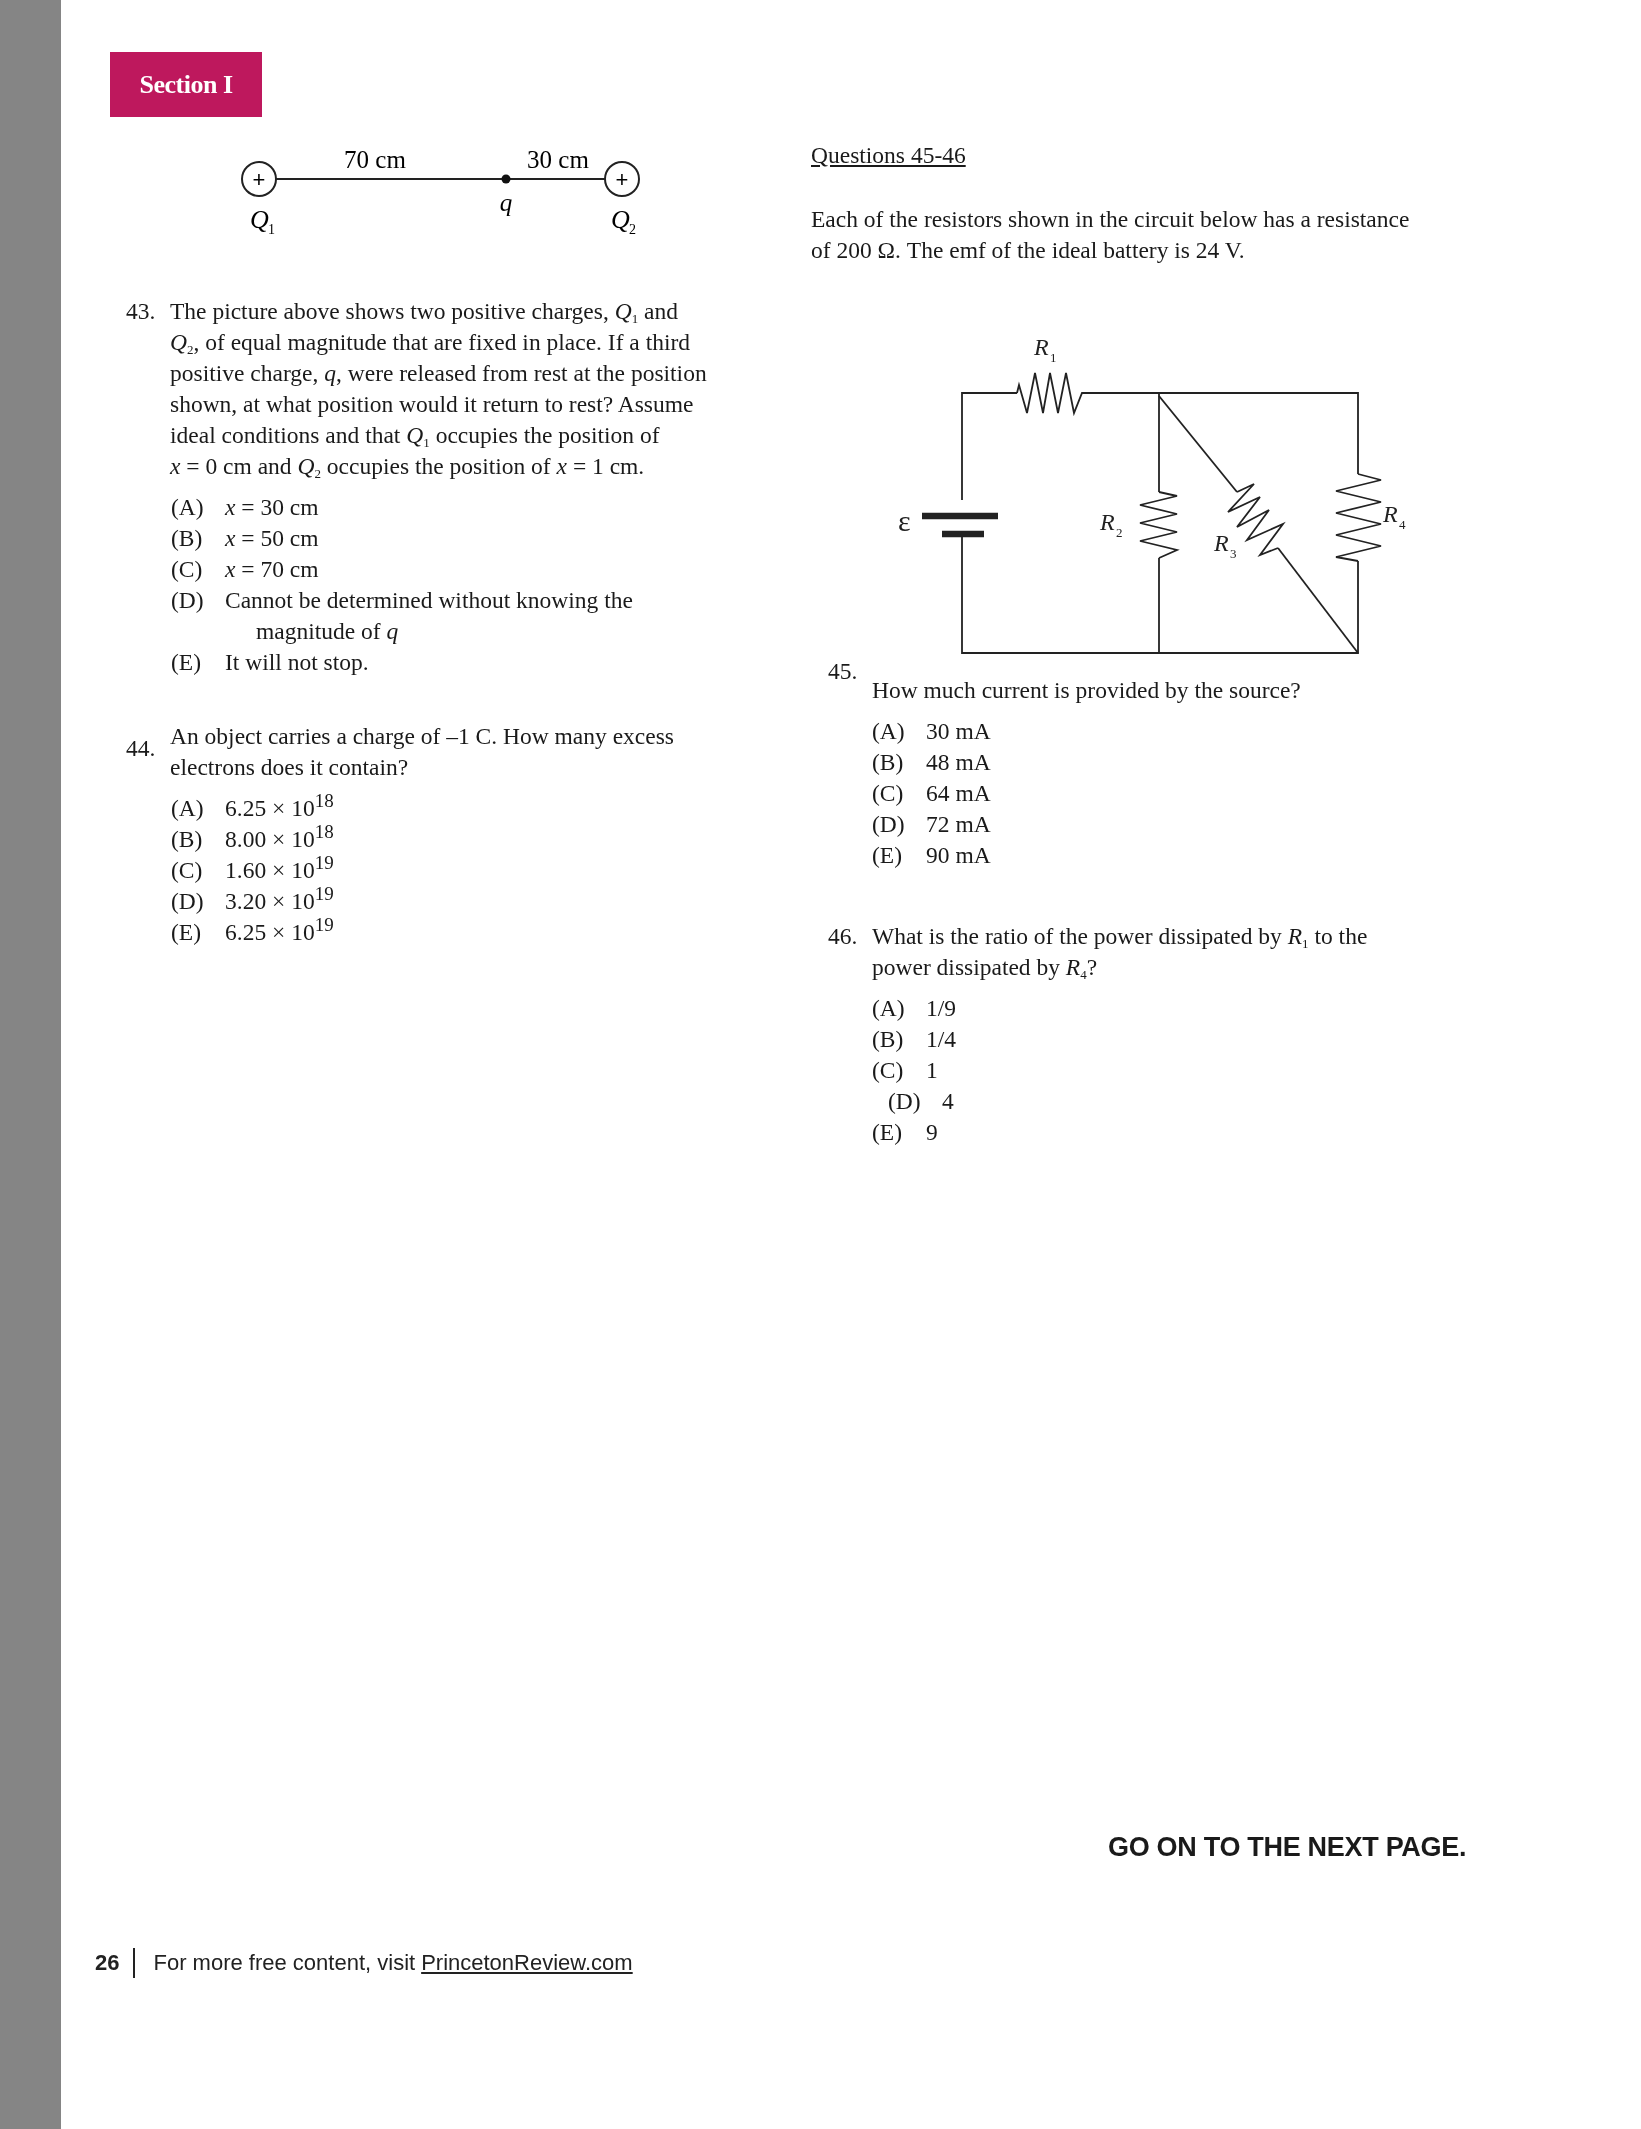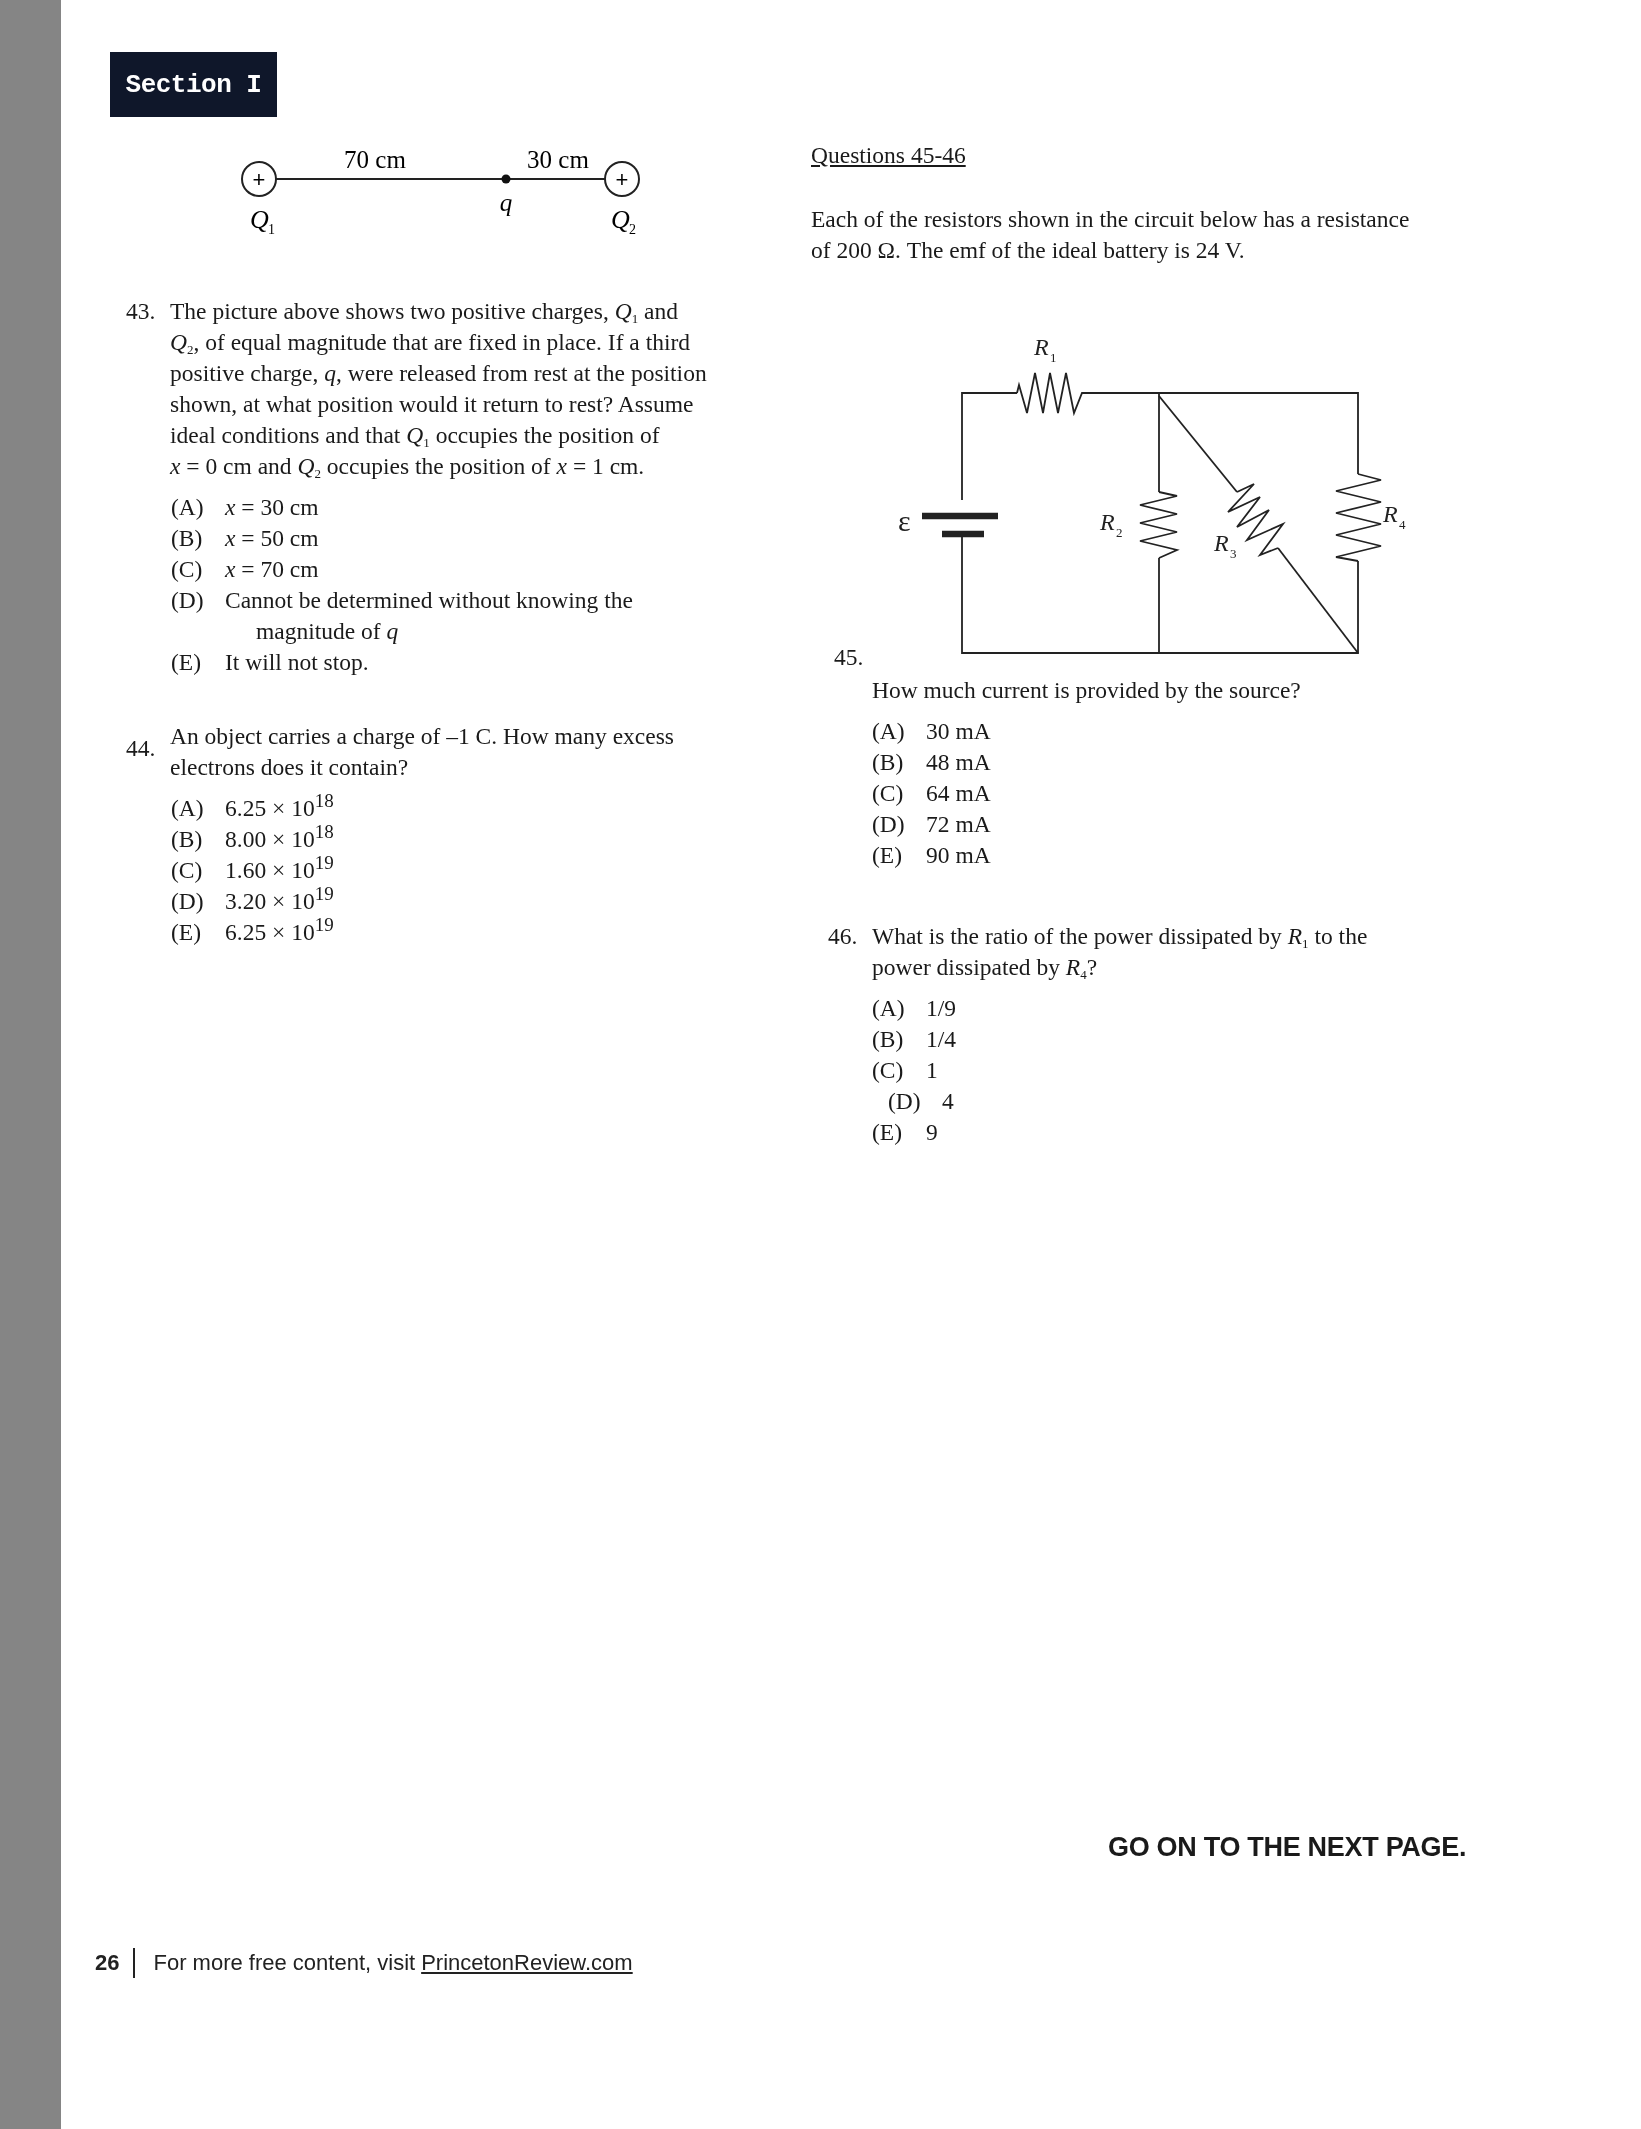--- a/index.html
+++ b/index.html
@@ -1,20 +1,20 @@
 <!DOCTYPE html>
 <html><head>
 <meta charset="utf-8">
 <style>
   html, body { margin:0; padding:0; }
   body { width:1641px; height:2129px; position:relative; background:#ffffff; overflow:hidden;
          font-family:"Liberation Serif", serif; color:#1a1a1a; }
   .sidebar { position:absolute; left:0; top:0; width:61px; height:2129px; background:#858585; }
-  .section-box { position:absolute; left:110px; top:52px; width:167px; height:65px; background:#0f172a;
-         color:#fff; font-family:Liberation Mono, monospace; font-weight:bold; font-size:26px;
+  .section-box { position:absolute; left:110px; top:52px; width:152px; height:65px; background:#be185d;
+         color:#fff; font-family:Liberation Serif, serif; font-weight:bold; font-size:26px;
          display:flex; align-items:center; justify-content:center; letter-spacing:-0.5px; }
   .txt { position:absolute; font-size:23.5px; line-height:31px; white-space:nowrap; }
   .qnum { position:absolute; font-size:23.5px; line-height:31px; }
   .choice { position:absolute; font-size:23.5px; line-height:31px; white-space:nowrap; }
   .choice .lbl { display:inline-block; width:54px; }
   sub { font-size:13px; vertical-align:-4px; line-height:0; }
   sup { font-size:19px; vertical-align:9px; line-height:0; }
   i { font-style:italic; }
   .header-q { position:absolute; left:811px; top:142px; font-size:23.5px; text-decoration:underline; }
   .go-on { position:absolute; left:1108px; top:1832px; font-family:"Liberation Sans", sans-serif;
@@ -109,21 +109,21 @@
   <div class="choice" style="left:171px;top:855px;"><span class="lbl">(C)</span><span>1.60 × 10</span><sup>19</sup></div>
   <div class="choice" style="left:171px;top:886px;"><span class="lbl">(D)</span><span>3.20 × 10</span><sup>19</sup></div>
   <div class="choice" style="left:171px;top:917px;"><span class="lbl">(E)</span><span>6.25 × 10</span><sup>19</sup></div>
 </div>
 
 <div class="header-q">Questions 45-46</div>
 <div class="txt" style="left:811px;top:204px;">Each of the resistors shown in the circuit below has a resistance</div>
 <div class="txt" style="left:811px;top:235px;">of 200 Ω. The emf of the ideal battery is 24 V.</div>
 
 <div>
-  <div class="qnum" style="left:828px;top:642px;margin-left:6px;">45.</div>
+  <div class="qnum" style="left:828px;top:656px;">45.</div>
   <div class="txt" style="left:872px;top:675px;">How much current is provided by the source?</div>
   <div class="choice" style="left:872px;top:716px;"><span class="lbl">(A)</span><span>30 mA</span></div>
   <div class="choice" style="left:872px;top:747px;"><span class="lbl">(B)</span><span>48 mA</span></div>
   <div class="choice" style="left:872px;top:778px;"><span class="lbl">(C)</span><span>64 mA</span></div>
   <div class="choice" style="left:872px;top:809px;"><span class="lbl">(D)</span><span>72 mA</span></div>
   <div class="choice" style="left:872px;top:840px;"><span class="lbl">(E)</span><span>90 mA</span></div>
 </div>
 
 <div>
   <div class="qnum" style="left:828px;top:921px;">46.</div>

